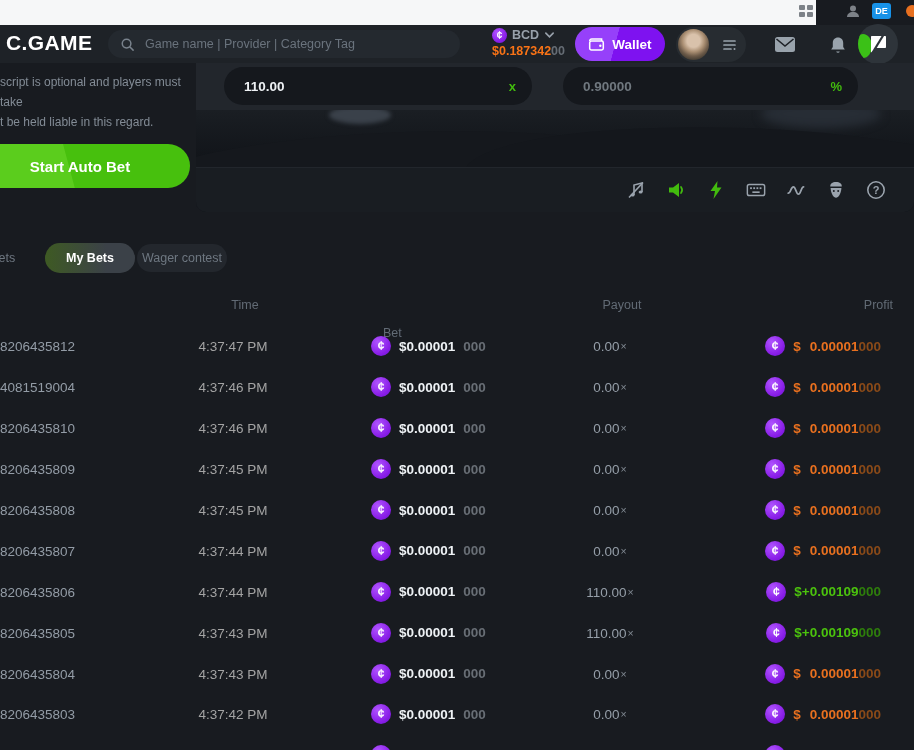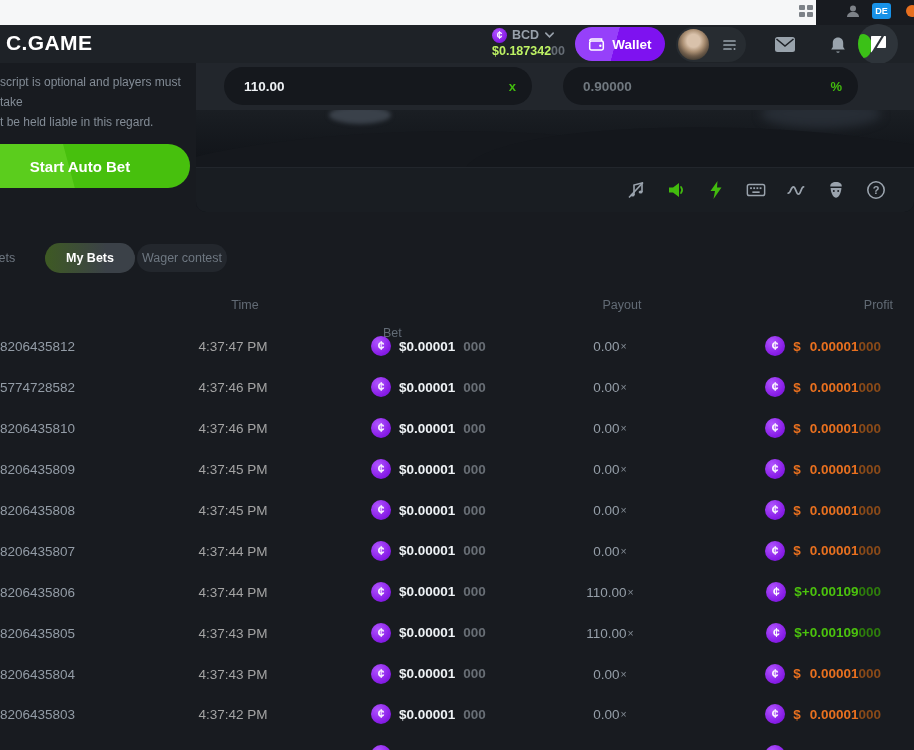--- a/index.html
+++ b/index.html
@@ -20,21 +20,21 @@
   .logo{position:absolute;left:6px;top:6px;color:#fff;font-size:21px;font-weight:800;letter-spacing:.4px;}
   .search{position:absolute;left:108px;top:5px;width:352px;height:28px;border-radius:14px;background:#24292f;
     display:flex;align-items:center;padding:0 0 0 12px;box-sizing:border-box;}
   .search svg{flex:0 0 auto;color:#79828c;}
   .search input{background:transparent;border:0;outline:none;color:#aeb6bf;font-size:12.5px;margin-left:8px;width:300px;font-family:inherit;}
   .search input::placeholder{color:#6a737d;}
   .balance{position:absolute;left:492px;top:2px;width:92px;}
   .bal-row1{display:flex;align-items:center;gap:5px;height:16px;}
   .bal-row2{display:flex;align-items:baseline;height:15px;margin-top:1px;}
   .bal-cur{color:#98a1ab;font-weight:bold;font-size:12.5px;}
-  .bal-amt{color:#bef264;font-weight:bold;font-size:12.5px;}
+  .bal-amt{color:#f97316;font-weight:bold;font-size:12.5px;}
   .bal-dim{color:#666d75;font-weight:bold;font-size:12.5px;}
   .coin{border-radius:50%;background:radial-gradient(circle at 35% 30%,#b055ff,#8a1fe8 62%,#6c10d2);
     color:#fff;font-weight:800;display:inline-flex;align-items:center;justify-content:center;flex:0 0 auto;}
   .coin.sm{width:15px;height:15px;font-size:10px;}
   .coin.md{width:20px;height:20px;font-size:12px;}
   .wallet-btn{position:absolute;left:575px;top:2px;width:90px;height:34px;border-radius:17px;border:0;cursor:pointer;
     background:linear-gradient(105deg,#9640fa 45%,#7e12f0 45.4%);color:#fff;font-weight:bold;font-size:13.5px;
     display:flex;align-items:center;justify-content:center;gap:7px;font-family:inherit;}
   .avatar-pill{position:absolute;left:676px;top:2px;width:70px;height:35px;border-radius:18px;background:#272c31;
     display:flex;align-items:center;padding:0 8px 0 2px;box-sizing:border-box;justify-content:space-between;cursor:pointer;}
@@ -114,20 +114,27 @@
         <circle cx="8" cy="4.5" r="3" fill="currentColor"></circle>
         <path d="M2 13c0-3 2.5-5 6-5s6 2 6 5z" fill="currentColor"></path>
       </svg>
     <div class="de-badge">DE</div>
     <div class="warn-dot"></div>
   </div>
 
   <div class="abs header">
     <div class="logo">C.GAME</div>
 
+    <div class="search">
+      <svg width="15" height="15" viewBox="0 0 16 16">
+          <circle cx="7" cy="7" r="4.6" fill="none" stroke="currentColor" stroke-width="1.6"></circle>
+          <line x1="10.6" y1="10.6" x2="14" y2="14" stroke="currentColor" stroke-width="1.6" stroke-linecap="round"></line>
+        </svg>
+      <input placeholder="Game name | Provider | Category Tag" style="">
+    </div>
 
     <div class="balance">
       <div class="bal-row1">
         <span class="coin sm">¢</span>
         <span class="bal-cur">BCD</span>
         <svg width="11" height="8" viewBox="0 0 12 8">
             <polyline points="2,2 6,6 10,2" fill="none" stroke="#98a1ab" stroke-width="1.8" stroke-linecap="round"></polyline>
           </svg>
       </div>
       <div class="bal-row2">
@@ -274,21 +281,21 @@
     <span class="c-payout"><span>0.00</span><span class="mult">×</span></span>
     <span class="c-profit">
       <span class="coin md">¢</span>
       <span class="p-sign">$</span>
             <span class="p-main">0.00001</span>
             <span class="p-dim">000</span>
     </span>
   </div>
 
   <div class="trow lose">
-    <span class="c-id">5774728582</span>
+    <span class="c-id">4081519004</span>
     <span class="c-time">4:37:46 PM</span>
     <span class="c-bet">
       <span class="coin md">¢</span>
       <span class="bet-main">$0.00001</span>
             <span class="bet-dim">000</span>
     </span>
     <span class="c-payout"><span>0.00</span><span class="mult">×</span></span>
     <span class="c-profit">
       <span class="coin md">¢</span>
       <span class="p-sign">$</span>

